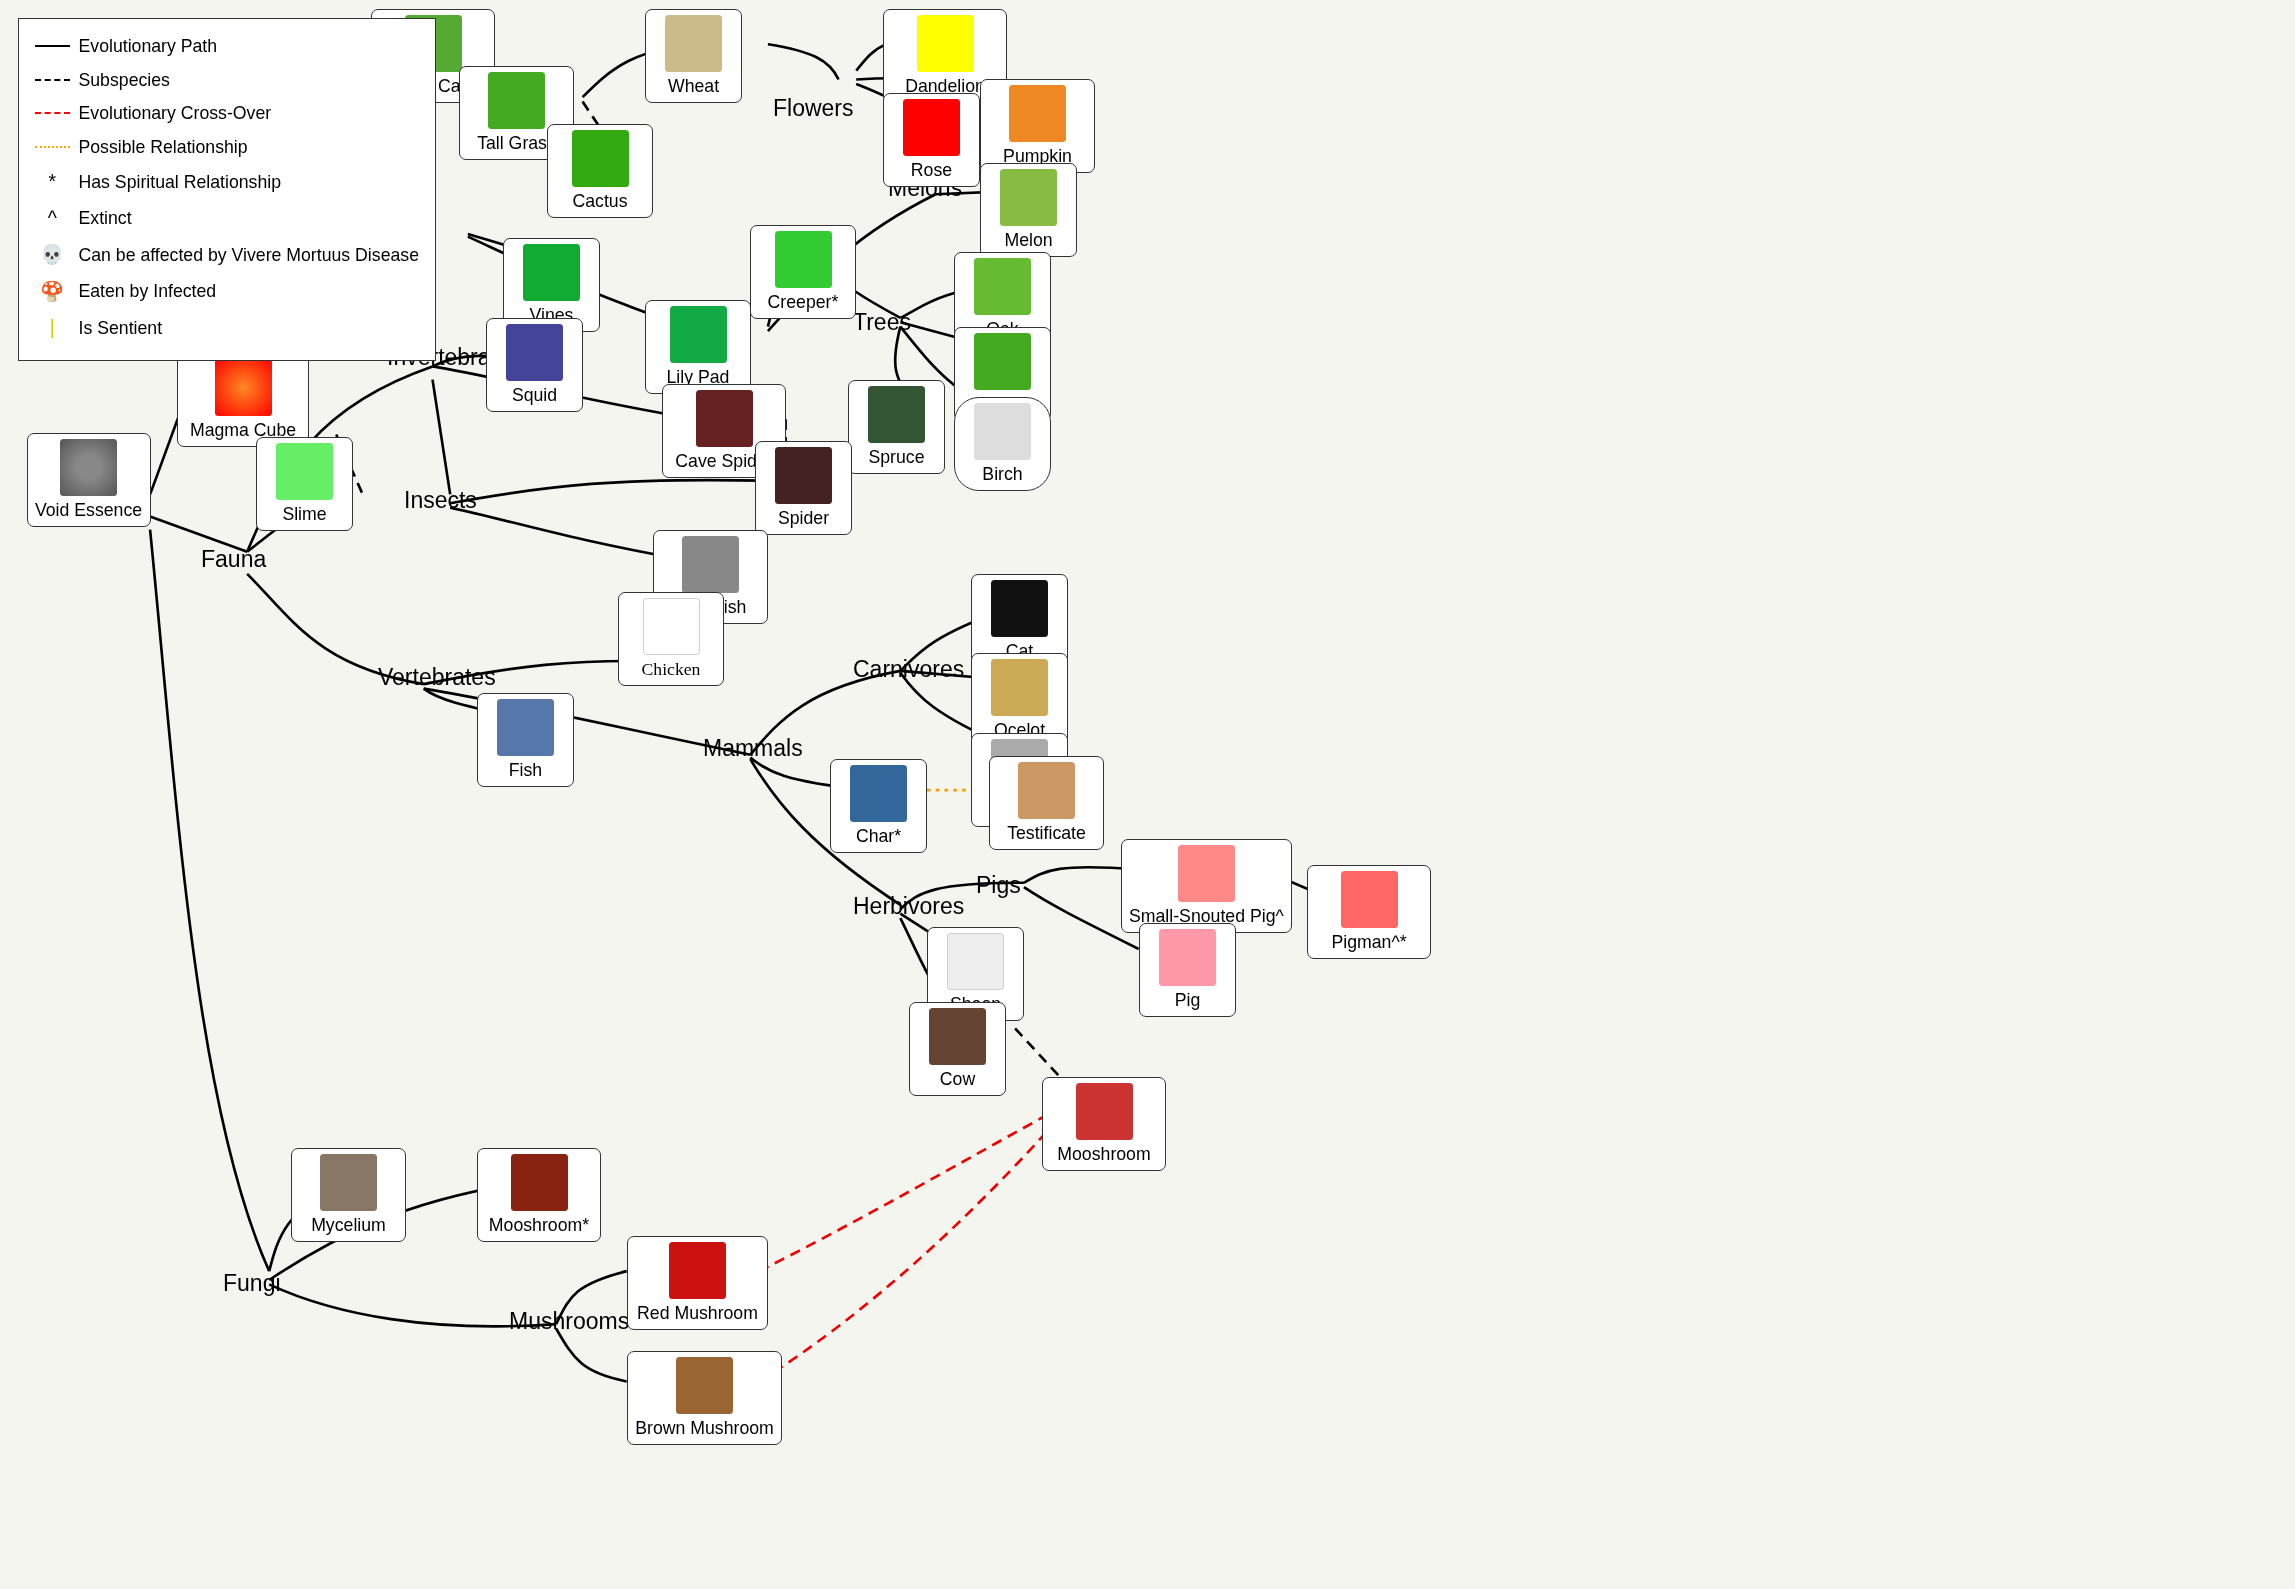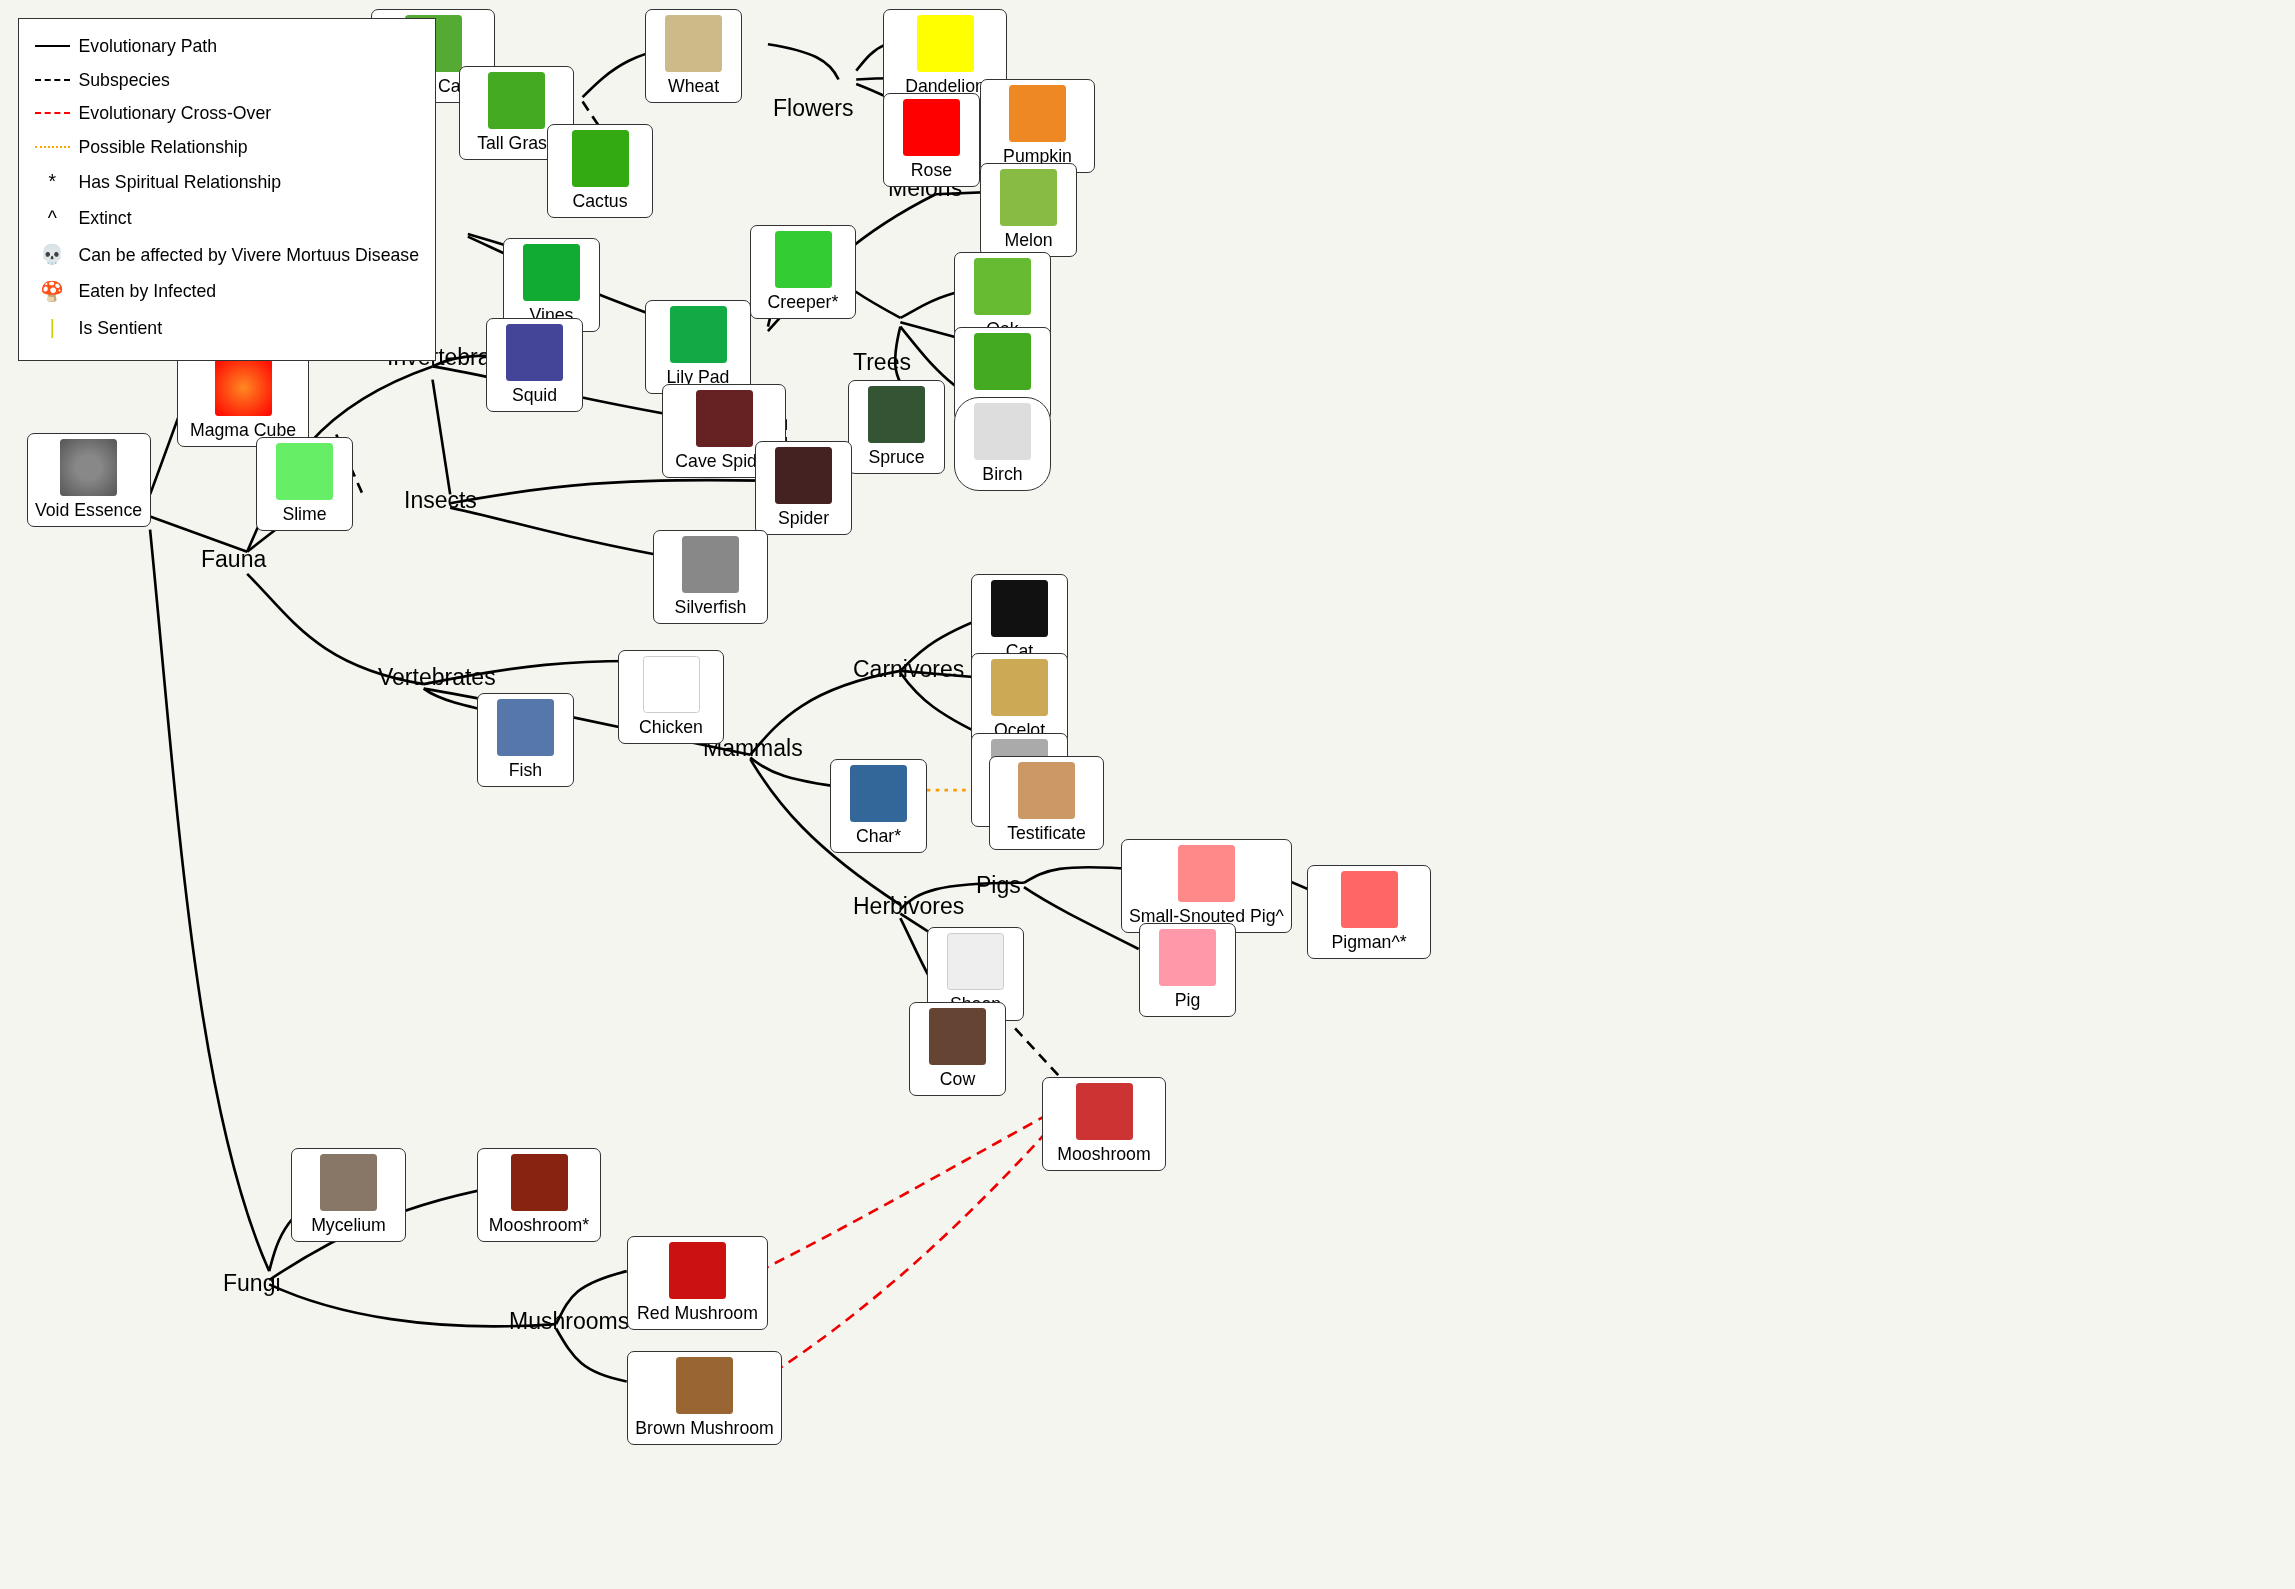--- a/index.html
+++ b/index.html
@@ -303,21 +303,21 @@
   <div class="branch-label" style="left:281px; top:175px;">Flora</div>
   <div class="branch-label" style="left:223px; top:1270px;">Fungi</div>
   <div class="branch-label" style="left:387px; top:344px;">Invertebrates</div>
   <div class="branch-label" style="left:404px; top:487px;">Insects</div>
   <div class="branch-label" style="left:378px; top:664px;">Vertebrates</div>
   <div class="branch-label" style="left:703px; top:735px;">Mammals</div>
   <div class="branch-label" style="left:853px; top:656px;">Carnivores</div>
   <div class="branch-label" style="left:853px; top:893px;">Herbivores</div>
   <div class="branch-label" style="left:773px; top:95px;">Flowers</div>
   <div class="branch-label" style="left:888px; top:175px;">Melons</div>
-  <div class="branch-label" style="left:853px; top:309px;margin-top:40px;">Trees</div>
+  <div class="branch-label" style="left:853px; top:309px;">Trees</div>
   <div class="branch-label" style="left:976px; top:872px;">Pigs</div>
   <div class="branch-label" style="left:509px; top:1308px;">Mushrooms</div>
 
   <div class="node" style="left:177px; top:353px; min-width:132px;">
     <div class="sprite sp-magmacube"></div>
     <span class="label">Magma Cube</span>
   </div>
 
   <div class="node" style="left:256px; top:437px; min-width:97px;">
     <div class="sprite sp-slime"></div>
@@ -422,21 +422,21 @@
   <div class="node" style="left:755px; top:441px; min-width:97px;">
     <div class="sprite sp-spider"></div>
     <span class="label">Spider</span>
   </div>
 
   <div class="node" style="left:653px; top:530px; min-width:115px;">
     <div class="sprite sp-silverfish"></div>
     <span class="label">Silverfish</span>
   </div>
 
-  <div class="node" style="left:618px; top:650px; min-width:106px;">
+  <div class="node" style="left:618px; top:592px; min-width:106px;font-family:Liberation Serif, serif;">
     <div class="sprite sp-chicken"></div>
     <span class="label">Chicken</span>
   </div>
 
   <div class="node" style="left:477px; top:693px; min-width:97px;">
     <div class="sprite sp-fish"></div>
     <span class="label">Fish</span>
   </div>
 
   <div class="node" style="left:971px; top:574px; min-width:97px;">

